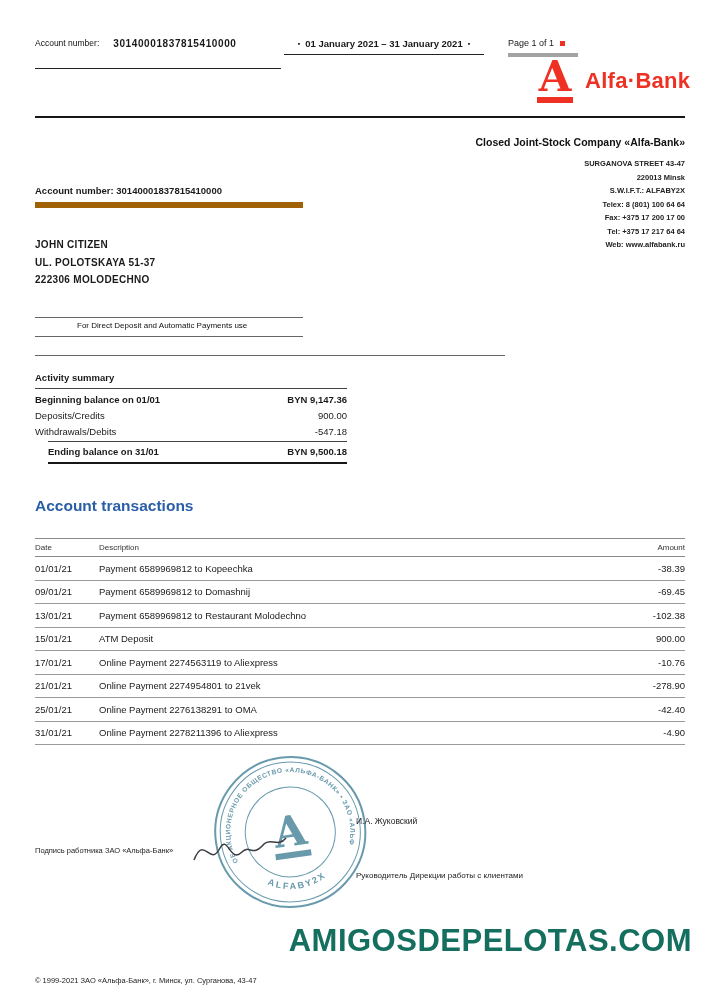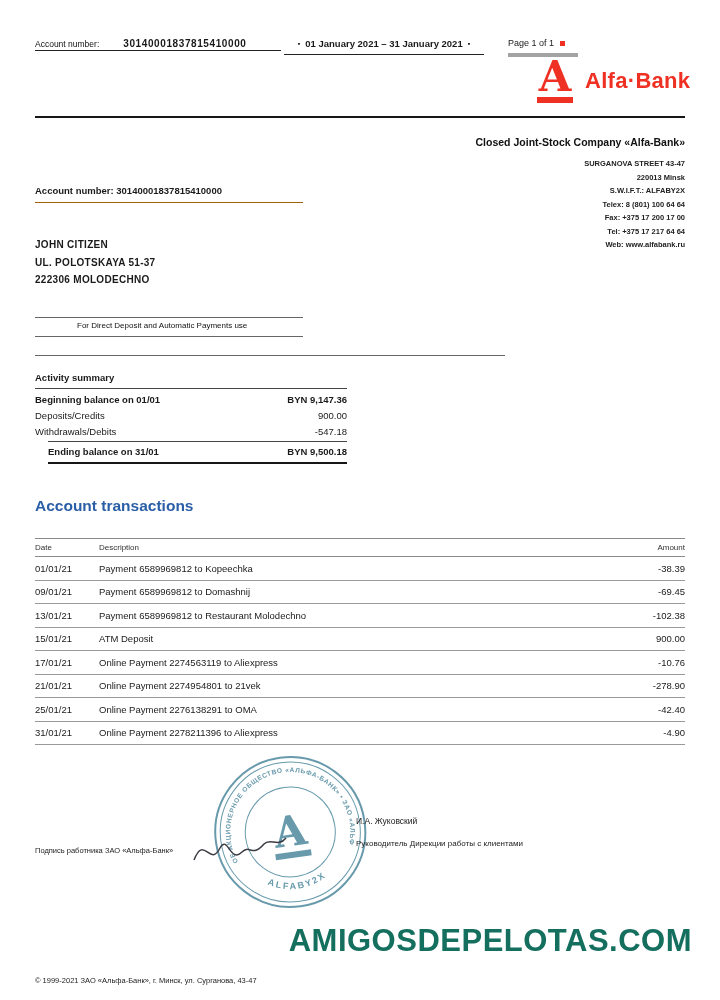--- a/index.html
+++ b/index.html
@@ -2,21 +2,21 @@
 <html><head>
 <meta charset="utf-8">
 <style>
   * { margin:0; padding:0; box-sizing:border-box; }
   html,body { background:#e8e8e8; }
   body { font-family:"Liberation Sans", sans-serif; color:#1a1a1a; }
   .page { position:relative; width:720px; height:1000px; background:#fff; margin:0 auto; overflow:hidden; }
 
   
   .hdr-account { position:absolute; left:35px; top:38px; width:246px; border-bottom:1px solid #222;
-                 padding-bottom:1px; display:flex; gap:24px; align-items:flex-end; }
+                 padding-bottom:19px; display:flex; gap:14px; align-items:flex-start; }
   .hdr-account .lbl { font-size:8.5px; color:#111; }
   .hdr-account .num { font-size:10px; font-weight:bold; letter-spacing:0.6px; }
   .hdr-period { position:absolute; left:284px; top:38px; width:200px; border-bottom:1px solid #222;
                 padding-bottom:5px; display:flex; gap:5px; align-items:center; justify-content:center;
                 font-size:9.5px; font-weight:bold; }
   .sq { font-size:7px; line-height:1; color:#111; }
   .hdr-page { position:absolute; left:508px; top:38px; width:70px; border-bottom:4px solid #a3a3a3;
               padding-bottom:5px; display:flex; gap:6px; align-items:center; font-size:9px; }
   .red-sq { width:5px; height:5px; background:#EF3124; display:inline-block; }
 
@@ -26,21 +26,21 @@
 
   .rule { position:absolute; left:35px; top:116px; width:650px; height:2px; background:#161616; }
 
   
   .bank-info { position:absolute; right:35px; top:136px; text-align:right; }
   .bank-company { font-size:10.5px; font-weight:bold; margin-bottom:9px; color:#111; }
   .bank-line { font-size:7.5px; font-weight:bold; line-height:13.5px; color:#222; }
 
   
   .acct-line { position:absolute; left:35px; top:185px; width:268px; font-size:9.5px; font-weight:600;
-               border-bottom:1px solid #a16207; padding-bottom:6px; }
+               border-bottom:6px solid #a16207; padding-bottom:6px; }
   .customer { position:absolute; left:35px; top:236px; font-size:10px; font-weight:600;
               line-height:17.5px; letter-spacing:0.3px; }
   .note-line { position:absolute; height:1px; background:#666; }
   .nl1 { left:35px; top:317px; width:268px; }
   .nl2 { left:35px; top:336px; width:268px; }
   .nl3 { left:35px; top:355px; width:470px; }
   .note-text { position:absolute; left:35px; top:321px; font-size:8px; color:#111;margin-left:42px; }
 
   
   .summary { position:absolute; left:35px; top:370px; width:312px; font-size:9.5px; }
@@ -58,21 +58,21 @@
   .c-desc { flex:1; }
   .c-amt  { width:90px; text-align:right; }
   .txn-row { display:flex; align-items:center; height:23.5px; border-bottom:1px solid #9a9a9a; font-size:9.5px; }
 
   
   .stamp { position:absolute; left:208px; top:748px; width:164px; height:164px;
            transform:rotate(-8deg); opacity:0.82; }
   .sig-squiggle { position:absolute; left:190px; top:828px; }
   .sig-left-label { position:absolute; left:35px; top:846px; font-size:7.5px; color:#222; }
   .signer-name { position:absolute; left:356px; top:816px; font-size:8.5px; color:#222; }
-  .signer-title { position:absolute; left:356px; top:839px; font-size:8px; color:#222; }
+  .signer-title { position:absolute; left:356px; top:871px; font-size:8px; color:#222; }
 
   
   .watermark { position:absolute; right:28px; top:923px; font-size:31px; font-weight:bold;
                color:#156F5F; letter-spacing:0.5px; }
   .copyright { position:absolute; left:35px; top:964px; font-size:7.5px; color:#222;margin-top:12px; }
 </style>
 </head>
 <body>
 
 <div class="page">

